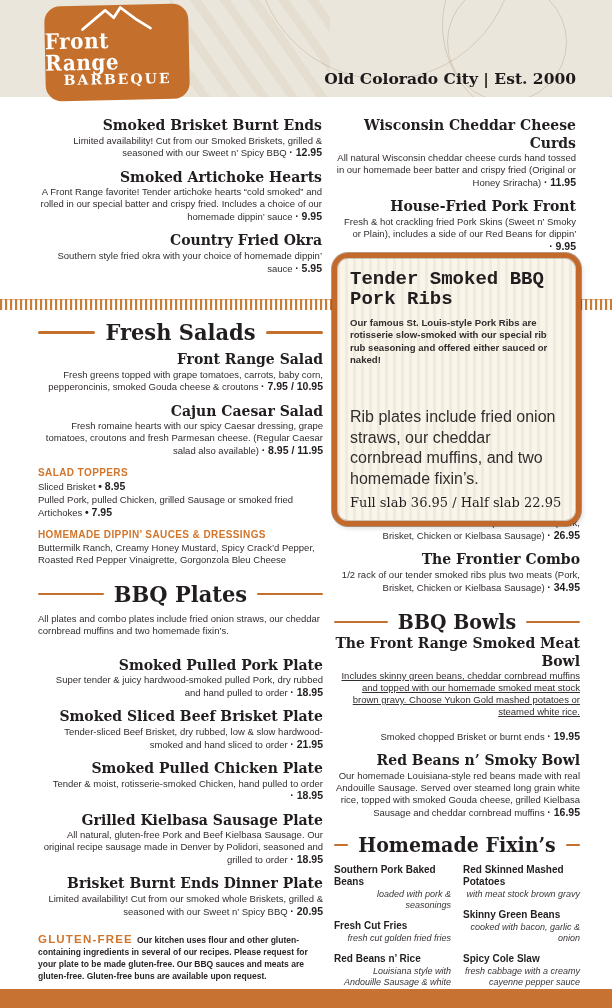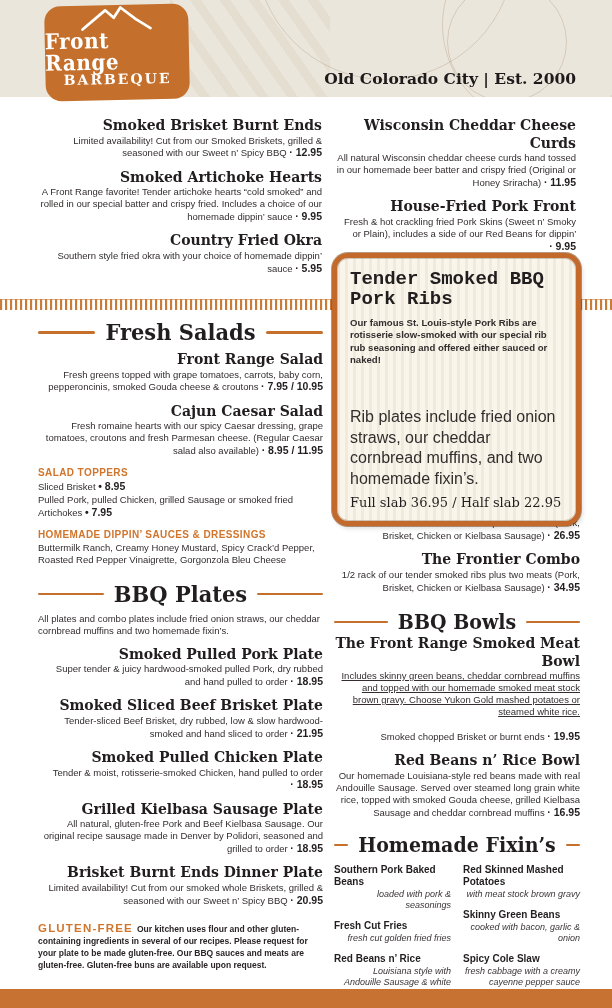--- a/index.html
+++ b/index.html
@@ -163,21 +163,21 @@
     <div class="sub-head">HOMEMADE DIPPIN’ SAUCES &amp; DRESSINGS</div>
     <div class="ds">Buttermilk Ranch, Creamy Honey Mustard, Spicy Crack’d Pepper, Roasted Red Pepper Vinaigrette, Gorgonzola Bleu Cheese</div>
 
     <div style="height:16px"></div>
     <div class="sec-head">
       <div class="rule"></div>
       <div class="t">BBQ Plates</div>
       <div class="rule"></div>
     </div>
     <div class="spacer-sm"></div>
-    <div class="ds" style="margin-bottom:9px">All plates and combo plates include fried onion straws, our cheddar cornbread muffins and two homemade fixin’s.</div>
+    <div class="ds" style="margin-bottom:20px">All plates and combo plates include fried onion straws, our cheddar cornbread muffins and two homemade fixin’s.</div>
 
     <div class="item">
       <div class="nm">Smoked Pulled Pork Plate</div>
       <div class="ds"><span>Super tender &amp; juicy hardwood-smoked pulled Pork, dry rubbed and hand pulled to order</span> <span class="price">· 18.95</span></div>
     </div>
     <div class="item">
       <div class="nm">Smoked Sliced Beef Brisket Plate</div>
       <div class="ds"><span>Tender-sliced Beef Brisket, dry rubbed, low &amp; slow hardwood-smoked and hand sliced to order</span> <span class="price">· 21.95</span></div>
     </div>
     <div class="item">
@@ -227,21 +227,21 @@
       <div class="rule"></div>
     </div>
 
     <div class="item" style="margin-top:2px">
       <div class="nm">The Front Range Smoked Meat Bowl</div>
       <div class="ds bowl-desc">Includes skinny green beans, cheddar cornbread muffins and topped with our homemade smoked meat stock brown gravy. Choose Yukon Gold mashed potatoes or steamed white rice.</div>
       <div class="opt"><span>Smoked chopped Brisket or burnt ends</span> <span class="price">· 19.95</span></div>
     </div>
 
     <div class="item">
-      <div class="nm">Red Beans n’ Rice Bowl</div>
+      <div class="nm">Red Beans n’ Smoky Bowl</div>
       <div class="ds"><span>Our homemade Louisiana-style red beans made with real Andouille Sausage. Served over steamed long grain white rice, topped with smoked Gouda cheese, grilled Kielbasa Sausage and cheddar cornbread muffins</span> <span class="price">· 16.95</span></div>
     </div>
 
     <div style="height:6px"></div>
     <div class="sec-head">
       <div class="rule"></div>
       <div class="t" style="font-size:19px">Homemade Fixin’s</div>
       <div class="rule"></div>
     </div>
 

